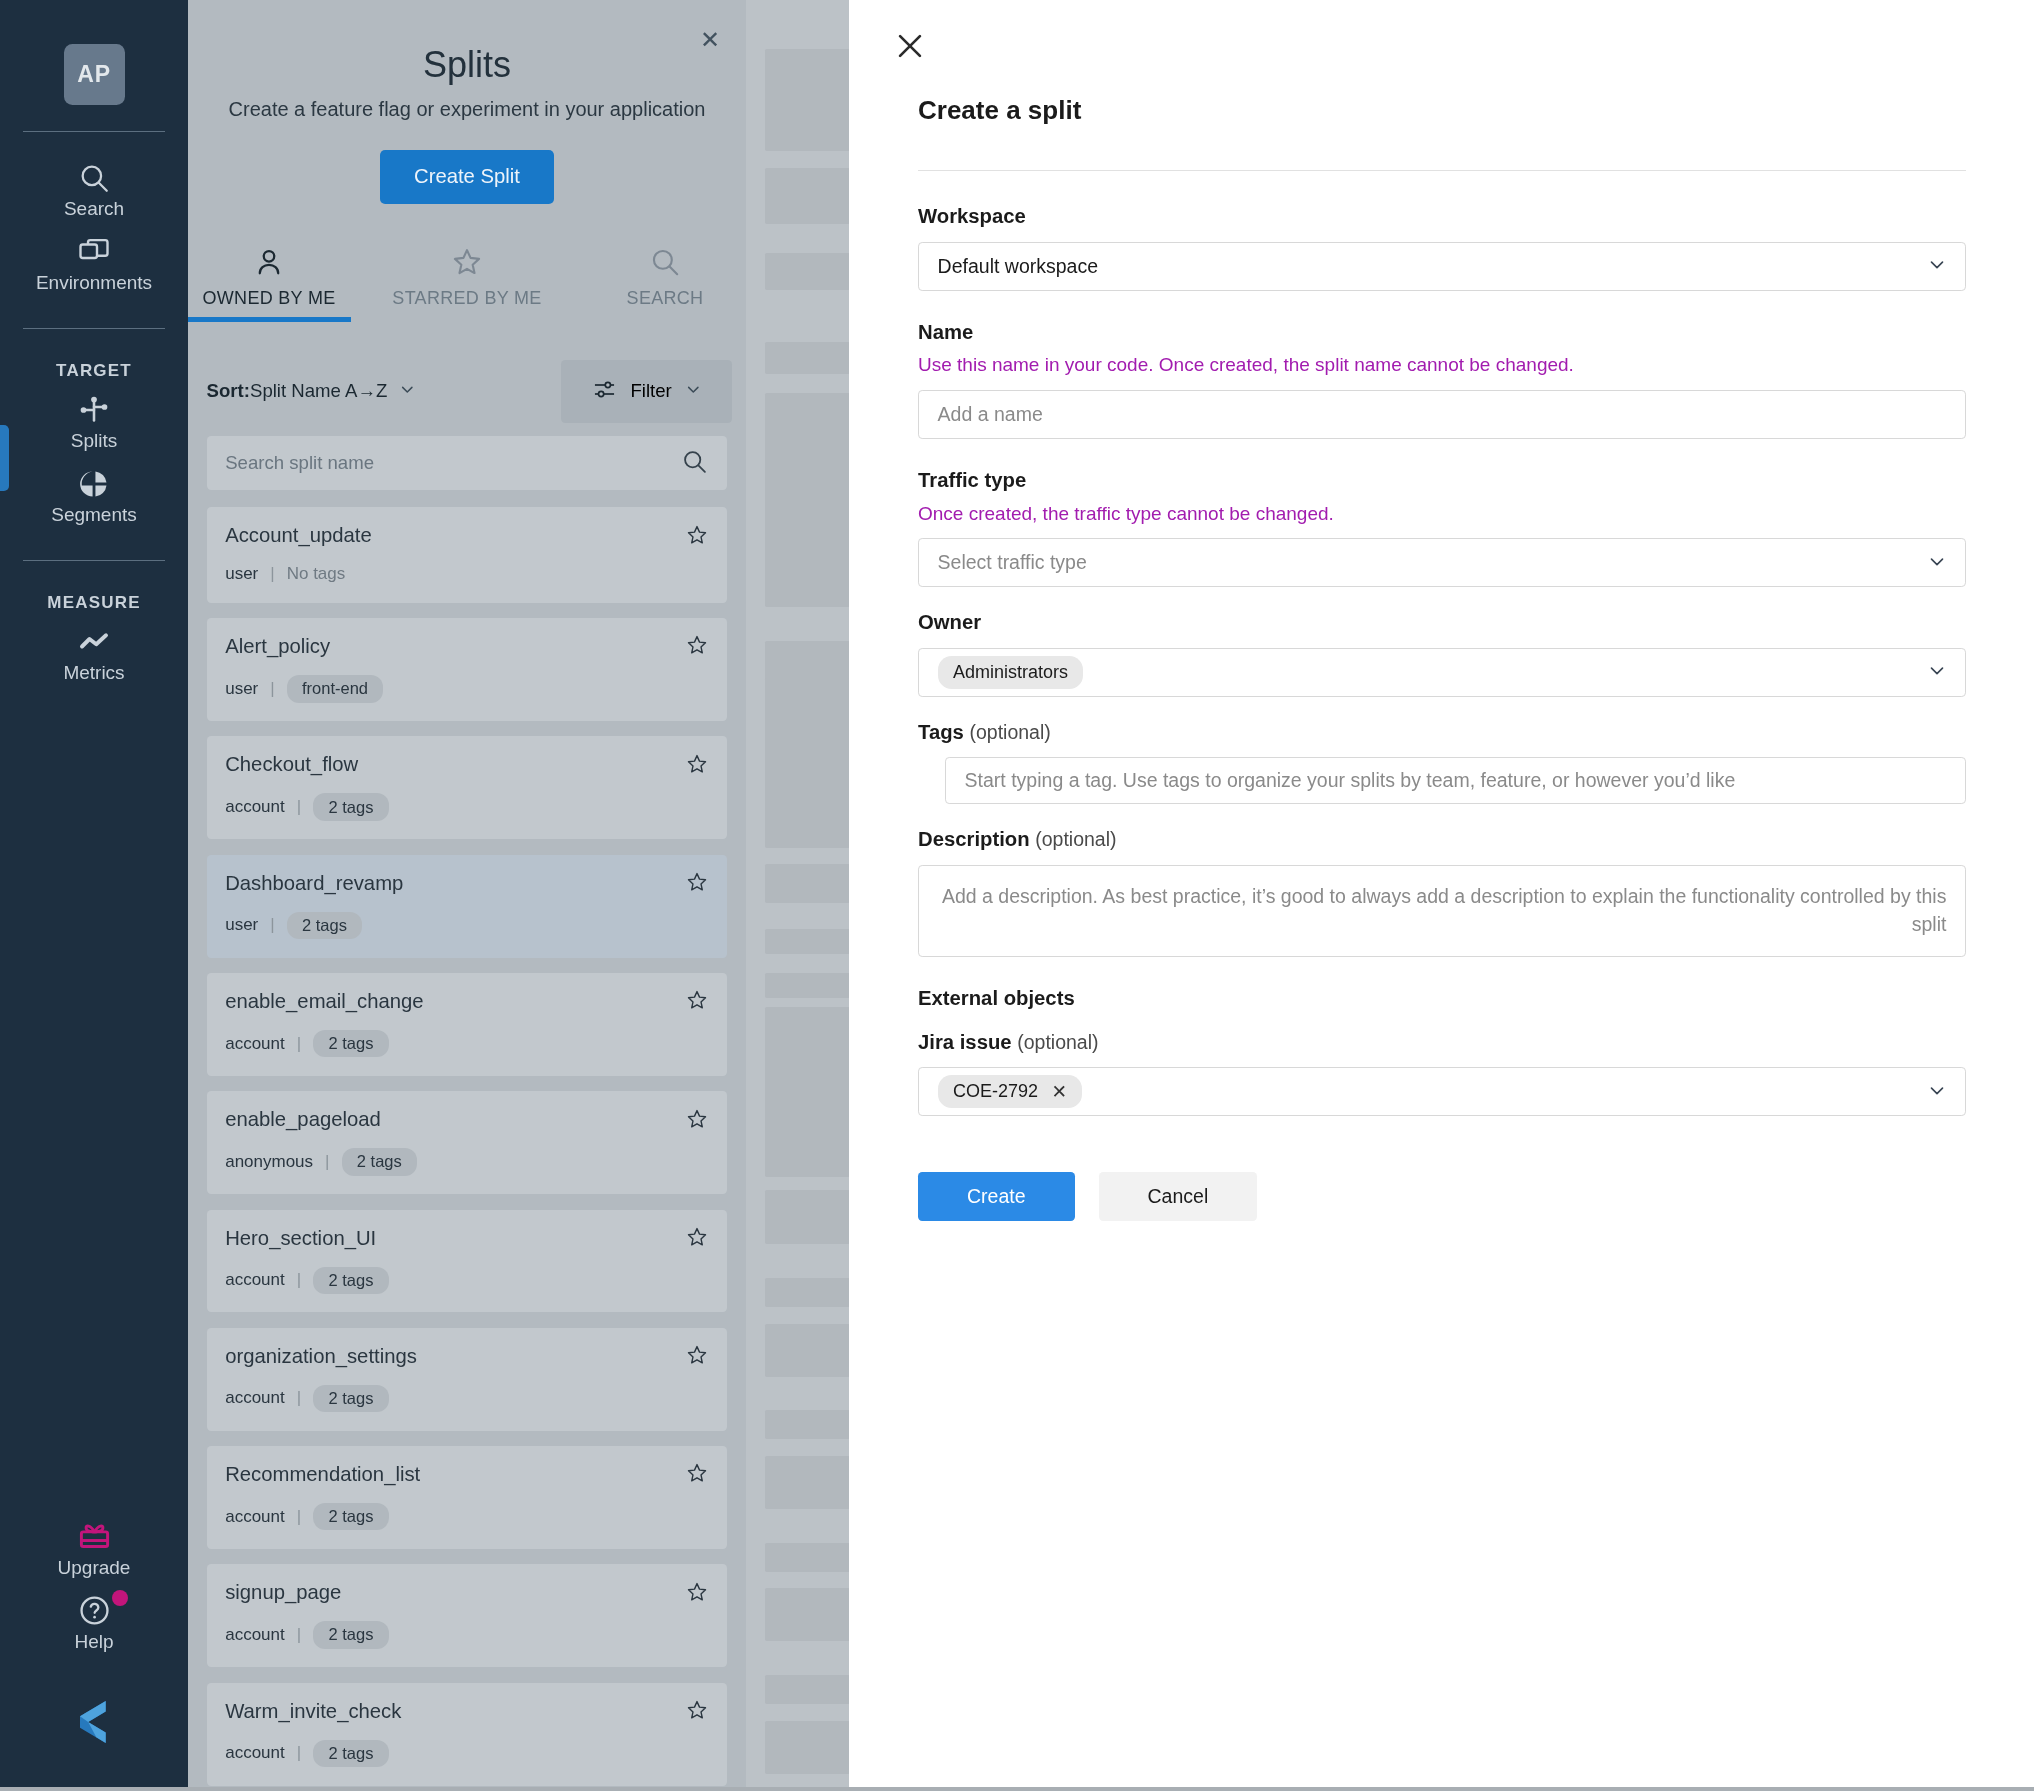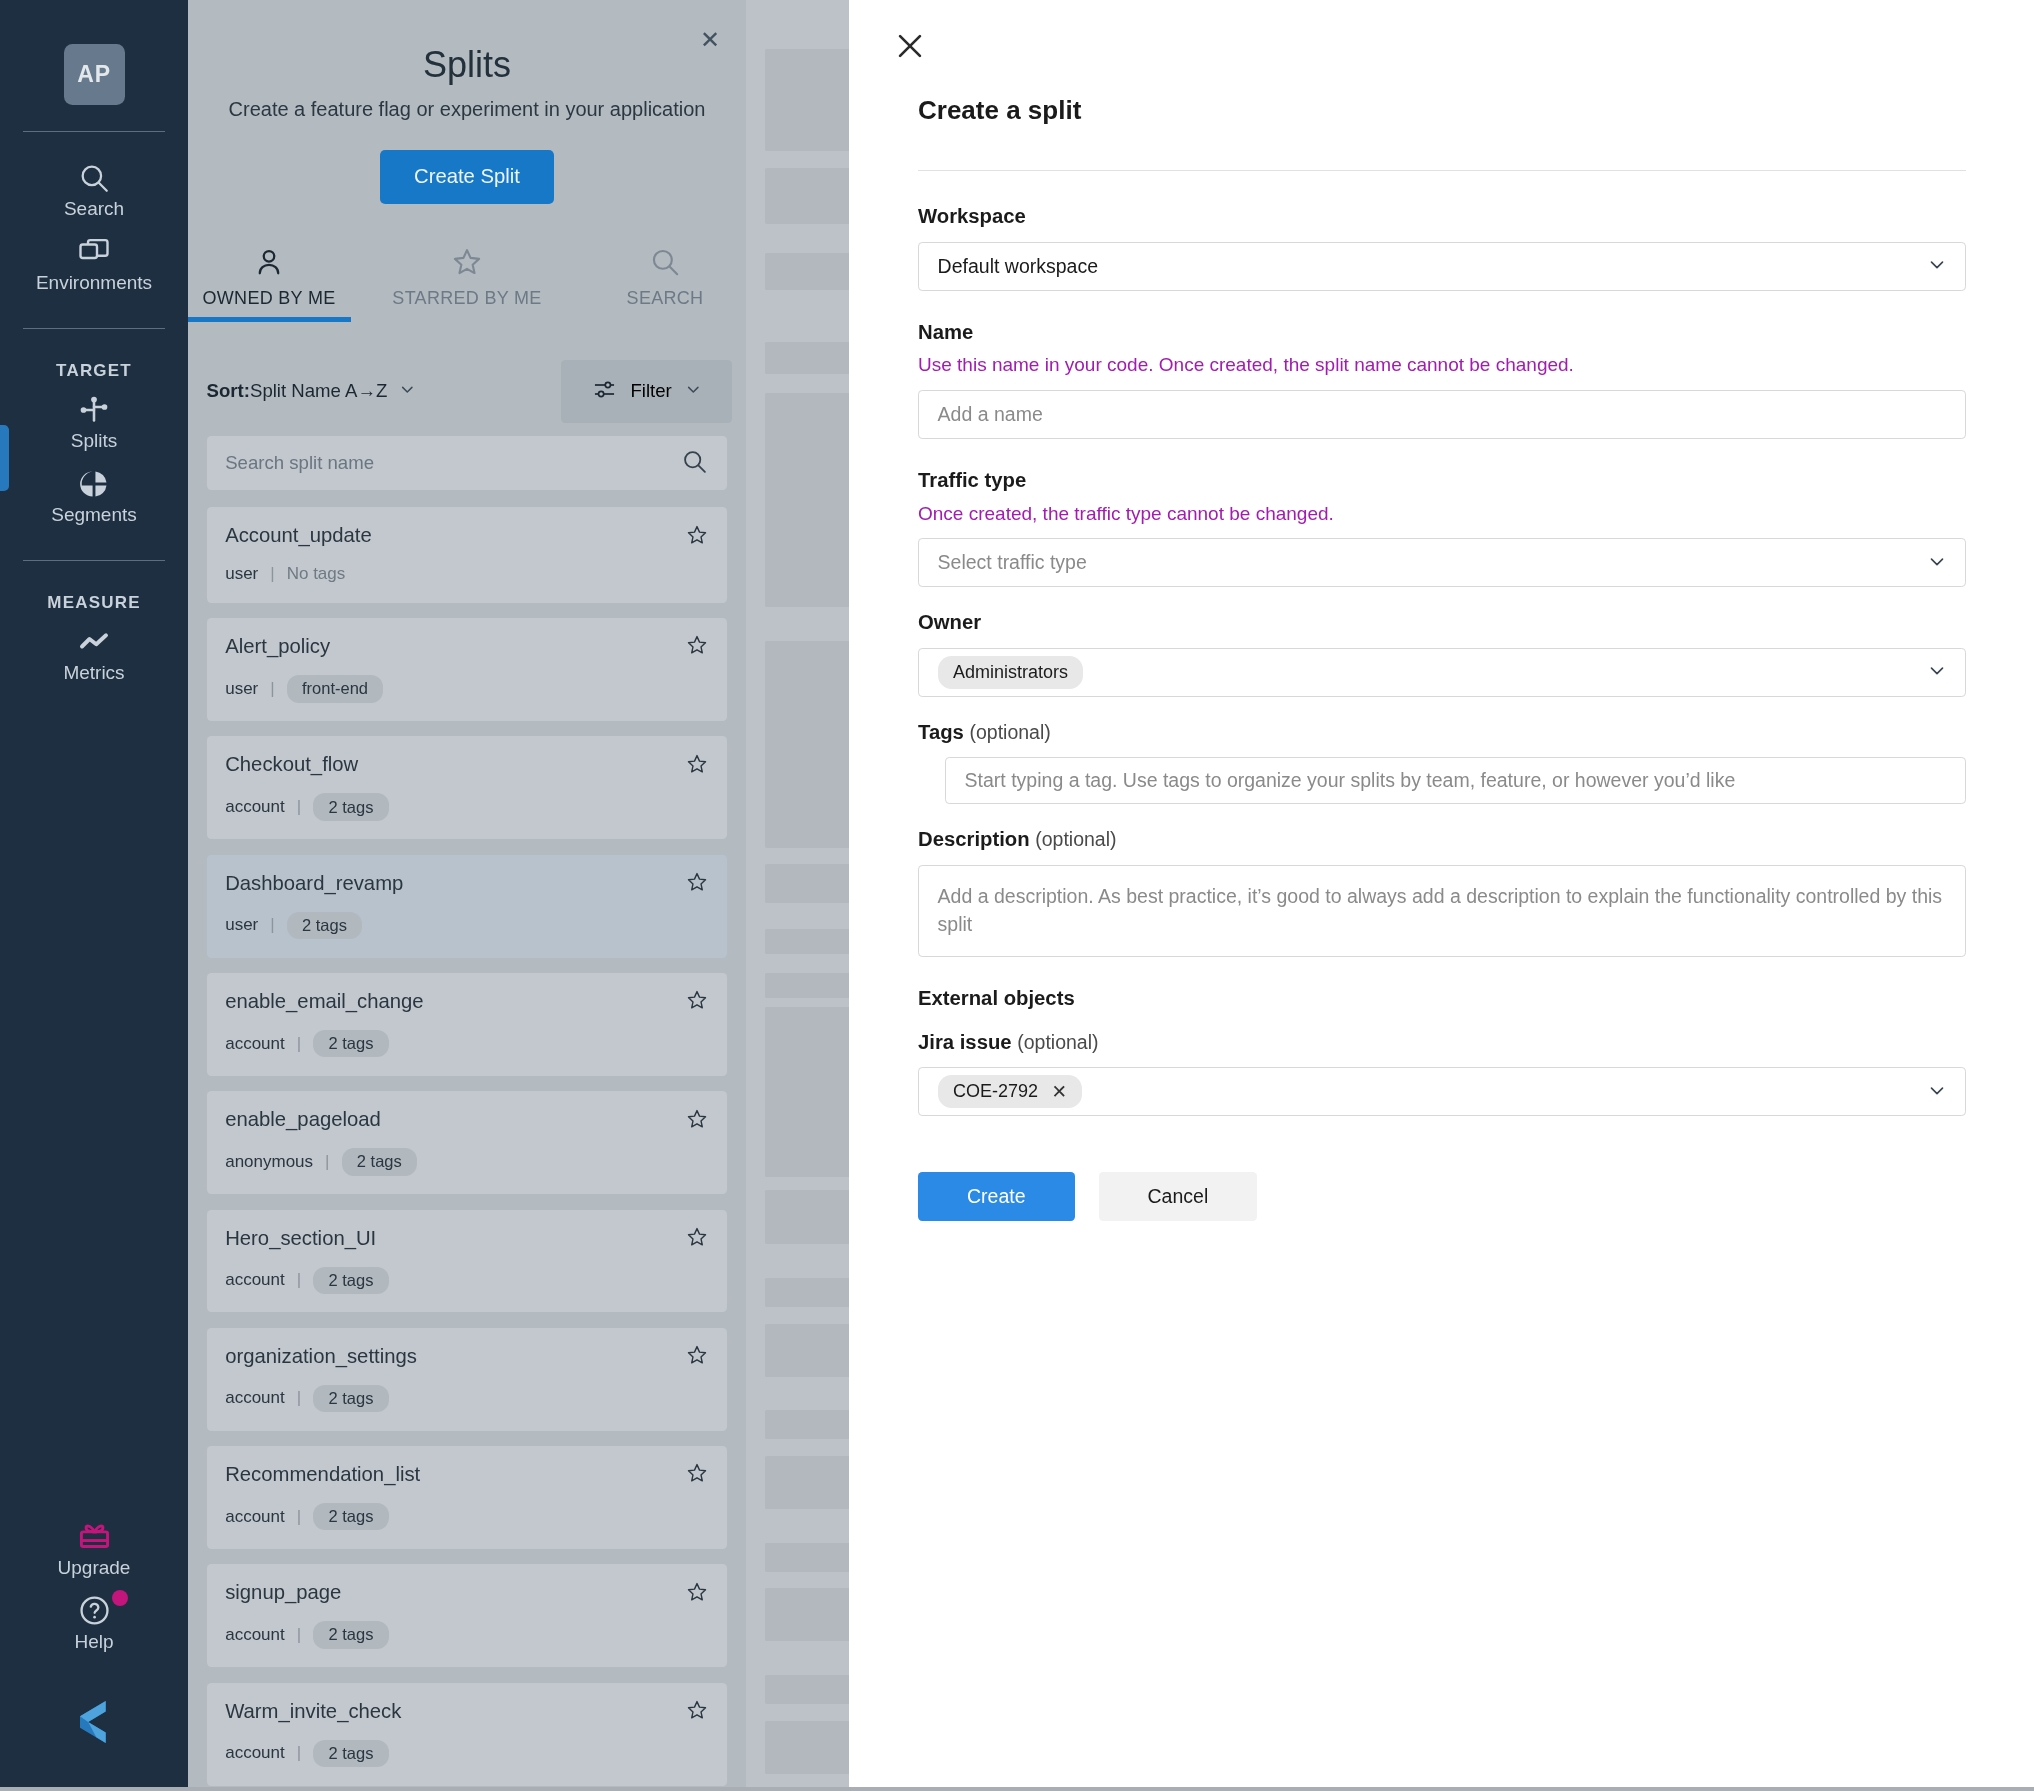--- a/index.html
+++ b/index.html
@@ -152,21 +152,21 @@
   .field .ph { font-size: 19.5px; color: #8a8a8a; }
   .field .dchev { position: absolute; right: 17px; top: 50%; transform: translateY(-50%); }
   .field .chip {
     background: #e8e8e8; border-radius: 13.6px; padding: 6px 15.3px; font-size: 18px; color: #1b1b1b;
     display: flex; align-items: center; gap: 13.6px;
   }
   .chip-x { cursor: pointer; font-size: 18.6px; color: #333; line-height: 1; }
   .field.tagfield { height: 47px; margin-left: 27px; }
   .textarea {
     margin-top: 13.6px; min-height: 92px; border: 0.8px solid #d8d8d8; border-radius: 4.2px;
-    padding: 17px 18.6px; font-size: 19.5px; color: #8a8a8a; line-height: 1.42; cursor: text;
+    padding: 17px 18.6px; font-size: 19.5px; color: #8a8a8a; line-height: 1.42; cursor: text; text-align: right;
   }
   .group { margin-top: 30.5px; }
   .group.tight { margin-top: 24px; }
   .btnrow { margin-top: 56px; display: flex; gap: 24px; }
   .btn-create {
     background: #2b8ae6; color: #ffffff; border: none; border-radius: 4.2px;
     font-size: 19.5px; padding: 0 49px; height: 49px; cursor: pointer;
     font-family: "Liberation Sans", sans-serif;
   }
   .btn-cancel {

